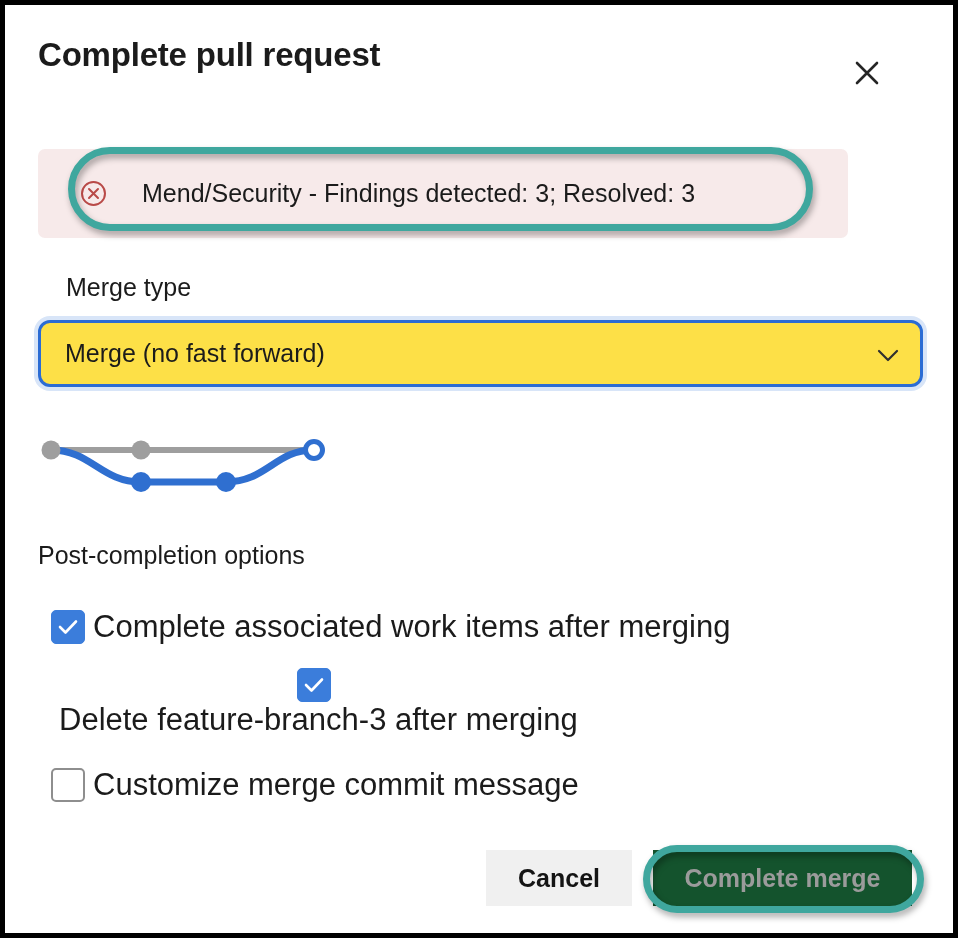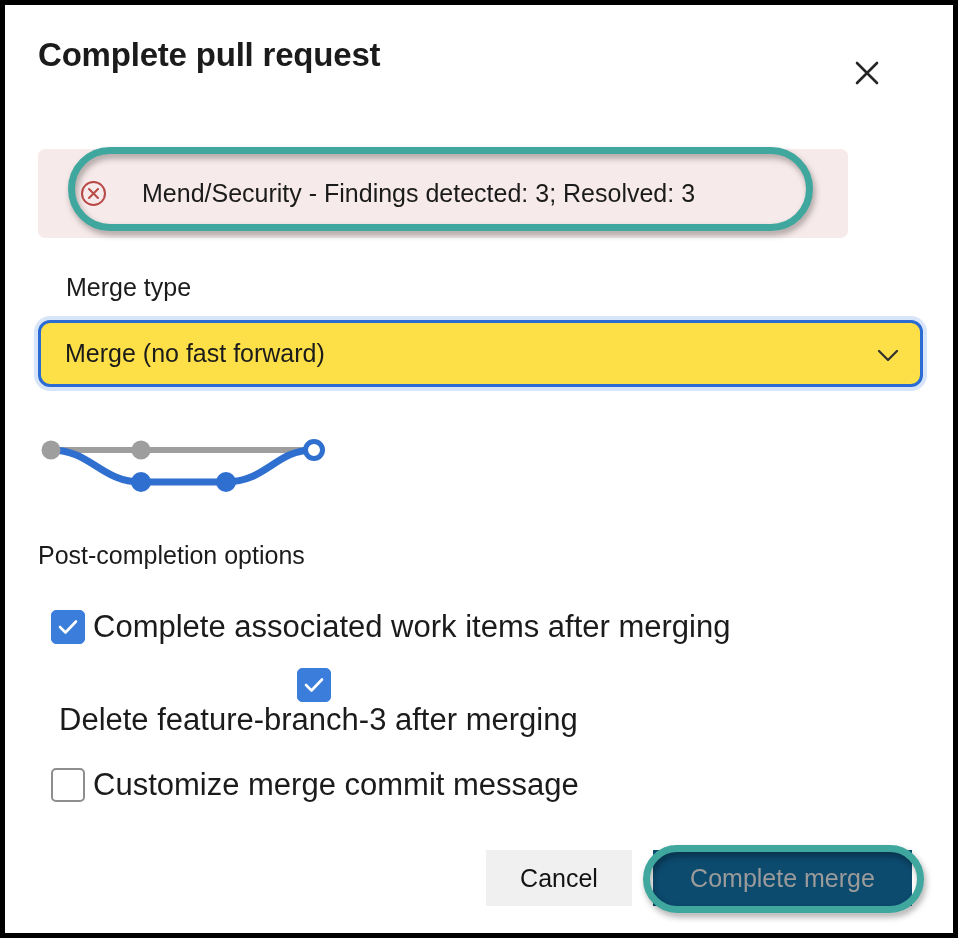--- a/index.html
+++ b/index.html
@@ -200,38 +200,38 @@
   }
 
   
   .btn {
     position: absolute;
     box-sizing: border-box;
     border: none;
     border-radius: 0;
     font-family: "Liberation Sans", sans-serif;
     font-size: 25px;
-    font-weight: normal;
+    font-weight: bold;
     padding: 12px;
   }
   .btn-cancel {
     left: 481px;
     top: 845px;
     width: 146px;
     height: 56px;
     background: #f0f0f0;
     color: #141414;
     cursor: pointer;
   }
   .btn-complete {
     left: 648px;
     top: 845px;
     width: 259px;
     height: 56px;
-    background: #0c4a6e;
+    background: #14532d;
     color: #9b9b9b;
     cursor: default;
   }
   .annot-ellipse-button {
     position: absolute;
     left: 638px;
     top: 840px;
     width: 281px;
     height: 68px;
     border: 7px solid #3fa79e;

